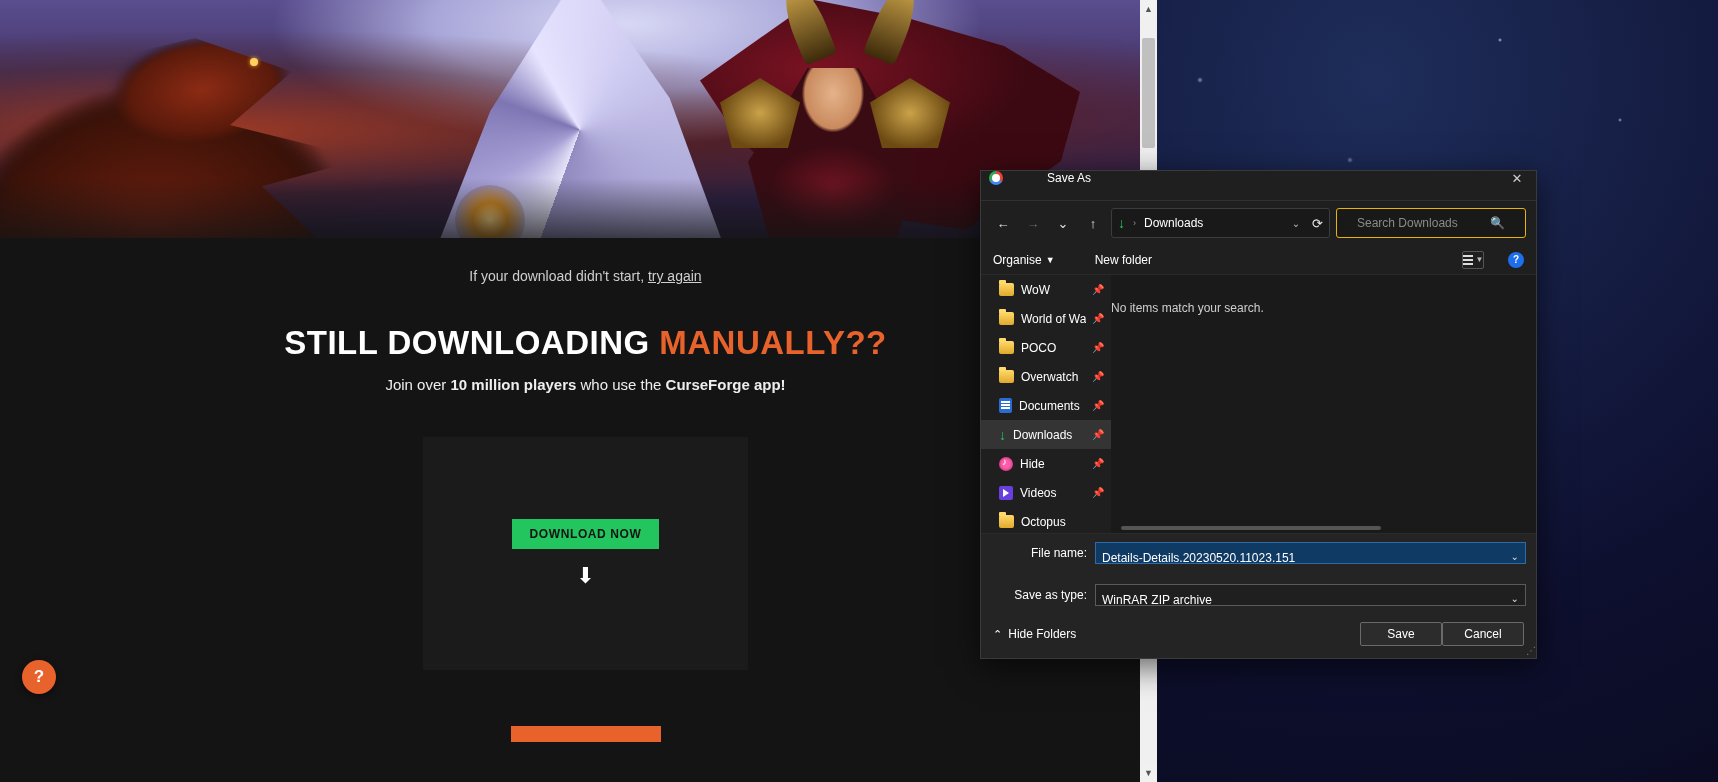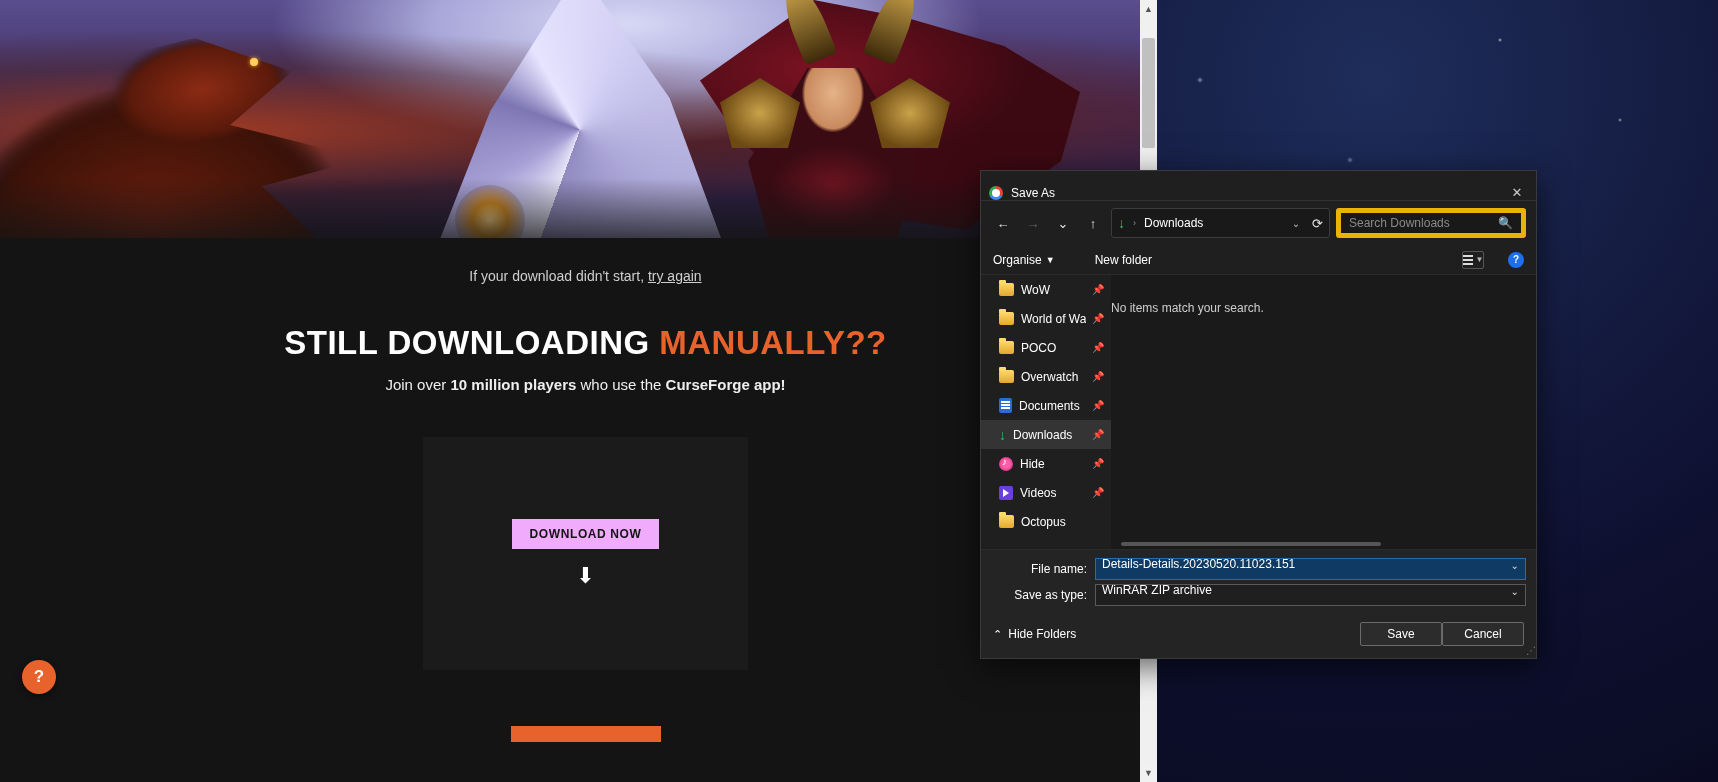--- a/index.html
+++ b/index.html
@@ -90,49 +90,49 @@
   .headline .accent { color:#e8622c; }
   .sub { margin-top:14px; font-size:15px; font-weight:400; color:#eee; }
   .sub b { font-weight:700; }
 
   .promo-card { margin:44px auto 0; width:325px; height:233px; background:#1b1b1b; display:flex; flex-direction:column; align-items:center; justify-content:center; gap:18px; }
   .cf-logo { display:flex; flex-direction:column; align-items:center; gap:10px; }
   .anvil { width:80px; height:46px; position:relative; }
   .anvil svg{width:100%;height:100%;}
   .cf-word { font-family: Georgia, 'Times New Roman', serif; letter-spacing:2px; font-size:19px; }
   .cf-word .c1{ color:#fff; font-weight:600;} .cf-word .c2{ color:#e8622c; font-weight:600;}
-  .dl-now-btn { background:#f0abfc; color:#141414; font-size:12px; font-weight:800; letter-spacing:.6px; padding:8px 18px; display:inline-block; }
+  .dl-now-btn { background:#22c55e; color:#141414; font-size:12px; font-weight:800; letter-spacing:.6px; padding:8px 18px; display:inline-block; }
   .dl-arrow { color:#fff; font-size:22px; margin-top:-4px;}
 
   .secondary-btn { margin:56px auto 0; width:150px; height:16px; background:#e8622c; }
 
   
   .help-bubble { position:absolute; left:22px; bottom:88px; width:34px; height:34px; border-radius:50%; background:#e8622c; color:#fff; display:flex; align-items:center; justify-content:center; font-weight:700; font-size:17px; box-shadow:0 2px 6px rgba(0,0,0,.5); }
 
   
   .dialog { position:absolute; left:980px; top:170px; width:557px; height:489px; background:#1f1f1f; border:1px solid #3a3a3a; box-shadow:0 8px 30px rgba(0,0,0,.6); color:#e6e6e6; font-size:12px; display:flex; flex-direction:column; }
-  .titlebar { height:30px; display:flex; align-items:flex-end; padding:0 8px; border-bottom:1px solid #313131;}
+  .titlebar { height:30px; display:flex; align-items:flex-start; padding:0 8px; border-bottom:1px solid #313131;gap:36px;}
   .chrome-icon { width:14px; height:14px; border-radius:50%; margin-right:8px;
     background:
       conic-gradient(#ea4335 0 120deg, #4285f4 120deg 240deg, #34a853 240deg 360deg);
     position:relative;}
   .chrome-icon::after{content:"";position:absolute;left:3px;top:3px;width:8px;height:8px;border-radius:50%;background:#fff;}
   .titlebar .title { flex:1; font-size:12px; color:#fff; }
   .close-x { width:22px; text-align:center; color:#ccc; font-size:13px; cursor:pointer; }
 
   .navrow { height:44px; display:flex; align-items:center; gap:6px; padding:0 10px; }
   .nav-btn { width:24px; height:24px; display:flex; align-items:center; justify-content:center; color:#e6e6e6; border-radius:3px; cursor:pointer; font-size:13px;}
   .nav-btn.dim { color:#666; }
   .addr { flex:1 1 auto; height:30px; background:#191919; border:1px solid #3c3c3c; border-radius:3px; display:flex; align-items:center; padding:0 6px; gap:8px;}
   .addr .dl-ico { color:#22c55e; font-size:14px; }
   .addr .chev { color:#999; font-size:9px;}
   .addr .loc { color:#fff; flex:1; }
   .addr .caret { color:#bbb; font-size:10px;}
   .addr .refresh { color:#e6e6e6; font-size:13px; margin-left:4px;}
-  .search { width:190px; height:30px; background:#191919; border:5px solid #eab308; border-radius:3px; display:flex; align-items:center; padding:0 8px; color:#8a8a8a;}
+  .search { width:190px; height:30px; background:#191919; border:1px solid #eab308; border-radius:3px; display:flex; align-items:center; padding:0 20px; color:#8a8a8a;}
   .search .mag { margin-left:auto; color:#ccc; font-size:12px;}
 
   .toolbar2 { height:30px; display:flex; align-items:center; padding:0 12px; gap:16px; border-bottom:1px solid #2a2a2a;}
   .toolbar2 .org { color:#fff; display:flex; align-items:center; gap:4px; cursor:pointer;}
   .toolbar2 .newf { color:#fff; cursor:pointer;padding-left:24px;}
   .toolbar2 .spacer { flex:1; }
   .view-ico { width:22px; height:18px; display:flex; align-items:center; justify-content:center; border:1px solid #555; border-radius:2px; cursor:pointer; gap:3px; padding:0 3px;}
   .view-ico .bars{display:flex;flex-direction:column;gap:2px;}
   .view-ico .bars span{display:block;width:10px;height:2px;background:#ddd;}
   .help-ico { width:16px; height:16px; border-radius:50%; background:#1e6fed; color:#fff; display:flex; align-items:center; justify-content:center; font-size:10px; font-weight:700; margin-left:8px;}
@@ -154,24 +154,24 @@
   .ico-vid::after{content:"";position:absolute;left:4px;top:3px;border-left:6px solid #fff;border-top:4px solid transparent;border-bottom:4px solid transparent;}
 
   .listpane { flex:1; display:flex; flex-direction:column; background:#1a1a1a;}
   .col-headers { height:28px; display:flex; align-items:center; color:#ccc; border-bottom:1px solid #2d2d2d; font-size:12px;}
   .col-headers .col { padding:0 10px; border-right:1px solid #2d2d2d; height:100%; display:flex; align-items:center;}
   .cname{flex:0 0 222px;} .cdate{flex:0 0 130px;} .ctype{flex:1;}
   .empty-msg { text-align:left; color:#cfcfcf; padding-top:26px; font-size:12px;}
   .listpane .hscroll{margin-top:auto;height:12px;background:#1a1a1a;position:relative;}
   .listpane .hscroll::before{content:"";position:absolute;left:10px;top:5px;width:260px;height:4px;background:#555;border-radius:2px;}
 
-  .fields { padding:8px 10px 4px 10px; display:flex; flex-direction:column; gap:4px; background:#242424;}
+  .fields { padding:8px 10px 4px 10px; display:flex; flex-direction:column; gap:20px; background:#242424;}
   .field-row { display:flex; align-items:center; gap:8px; }
   .field-row label { width:96px; text-align:right; font-size:12px; color:#fff;}
-  .combo { flex:1; height:22px; border:1px solid #5a5a5a; background:#1f1f1f; display:flex; align-items:flex-end; padding:8px 6px; color:#fff; font-size:12px; position:relative;}
+  .combo { flex:1; height:22px; border:1px solid #5a5a5a; background:#1f1f1f; display:flex; align-items:flex-start; padding:8px 6px; color:#fff; font-size:12px; position:relative;}
   .combo.filename { background:#0f3a63; border-color:#2f6aa8; }
   .combo .caret2 { position:absolute; right:6px; color:#ddd; font-size:10px;}
 
   .footer { height:48px; display:flex; align-items:center; padding:0 12px; background:#242424; position:relative;}
   .hide-folders { display:flex; align-items:center; gap:6px; color:#fff; cursor:pointer; font-size:12px;}
   .footer .spacer { flex:1; }
   .winbtn { min-width:82px; height:24px; border:1px solid #6a6a6a; background:#2c2c2c; color:#fff; font-size:12px; display:flex; align-items:center; justify-content:center; cursor:pointer; border-radius:2px;}
   .winbtn + .winbtn { }
   .grip { position:absolute; right:2px; bottom:2px; color:#777; font-size:10px; letter-spacing:-2px;}
 </style>

